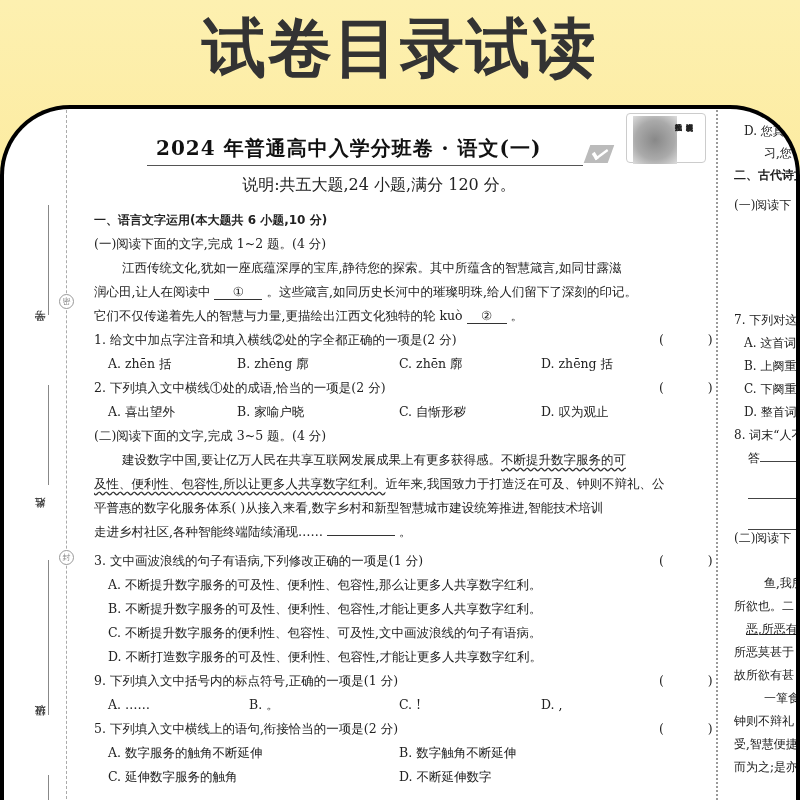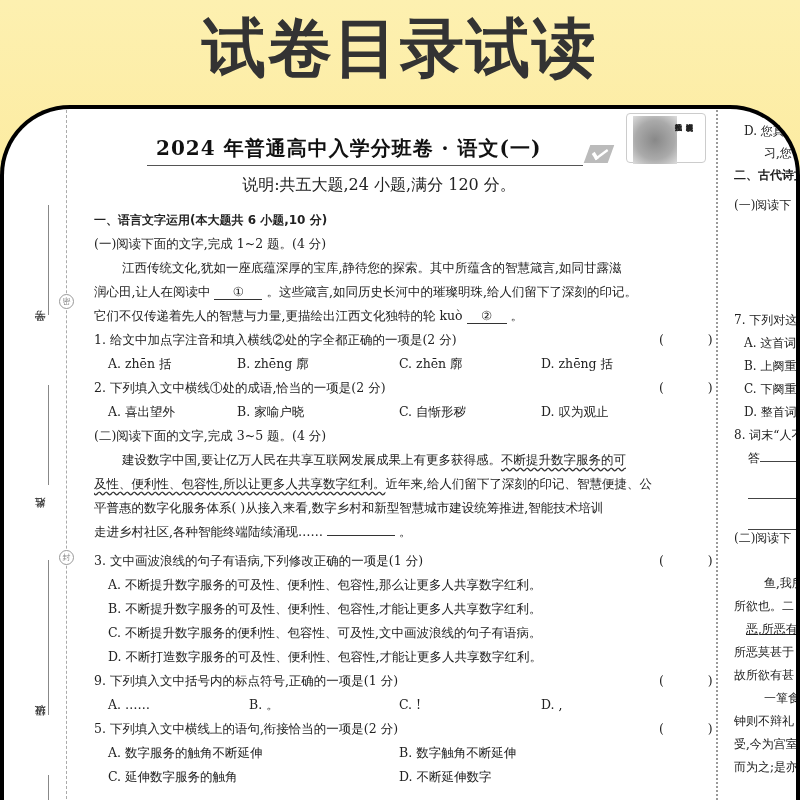--- a/index.html
+++ b/index.html
@@ -167,21 +167,21 @@
     <div class="opt" style="top:192px;left:14px;">A. 喜出望外</div>
     <div class="opt" style="top:192px;left:143px;">B. 家喻户晓</div>
     <div class="opt" style="top:192px;left:305px;">C. 自惭形秽</div>
     <div class="opt" style="top:192px;left:447px;">D. 叹为观止</div>
 
     <div class="line" style="top:216px;">(二)阅读下面的文字,完成 3~5 题。(4 分)</div>
     <div class="line indent" style="top:240px;">
       <span>建设数字中国,要让亿万人民在共享互联网发展成果上有更多获得感。</span><span class="wavy">不断提升数字服务的可</span>
     </div>
     <div class="line" style="top:264px;">
-      <span class="wavy">及性、便利性、包容性,所以让更多人共享数字红利。</span><span>近年来,给人们留下了深刻的印记、智慧便捷、公</span>
+      <span class="wavy">及性、便利性、包容性,所以让更多人共享数字红利。</span><span>近年来,我国致力于打造泛在可及、钟则不辩礼、公</span>
     </div>
     <div class="line" style="top:288px;">平普惠的数字化服务体系(    )从接入来看,数字乡村和新型智慧城市建设统筹推进,智能技术培训</div>
     <div class="line" style="top:312px;">
       <span>走进乡村社区,各种智能终端陆续涌现……</span>
       <span class="blank" style="width:68px;"></span>
       <span>。</span>
     </div>
 
     <div class="line" style="top:341px;">3. 文中画波浪线的句子有语病,下列修改正确的一项是(1 分)</div>
     <div class="line paren" style="top:341px;">(  )</div>
@@ -224,18 +224,18 @@
     <div class="rline" style="top:383px;left:14px;"><span class="rblank" style="width:70px;"></span></div>
     <div class="rline" style="top:414px;left:14px;"><span class="rblank" style="width:70px;"></span></div>
     <div class="rline" style="top:425px;left:0;">(二)阅读下</div>
     <div class="rline" style="top:470px;left:30px;">鱼,我所</div>
     <div class="rline" style="top:493px;left:0;">所欲也。二</div>
     <div class="rline" style="top:516px;left:12px;text-decoration:underline;">恶,所恶有甚</div>
     <div class="rline" style="top:539px;left:0;">所恶莫甚于</div>
     <div class="rline" style="top:562px;left:0;">故所欲有甚</div>
     <div class="rline" style="top:585px;left:30px;">一箪食</div>
     <div class="rline" style="top:608px;left:0;">钟则不辩礼</div>
-    <div class="rline" style="top:631px;left:0;">受,今为宫室</div>
+    <div class="rline" style="top:631px;left:0;">受,智慧便捷</div>
     <div class="rline" style="top:654px;left:0;">而为之;是亦</div>
   </div>
 
  </div>
 </div>
 
 </body></html>

